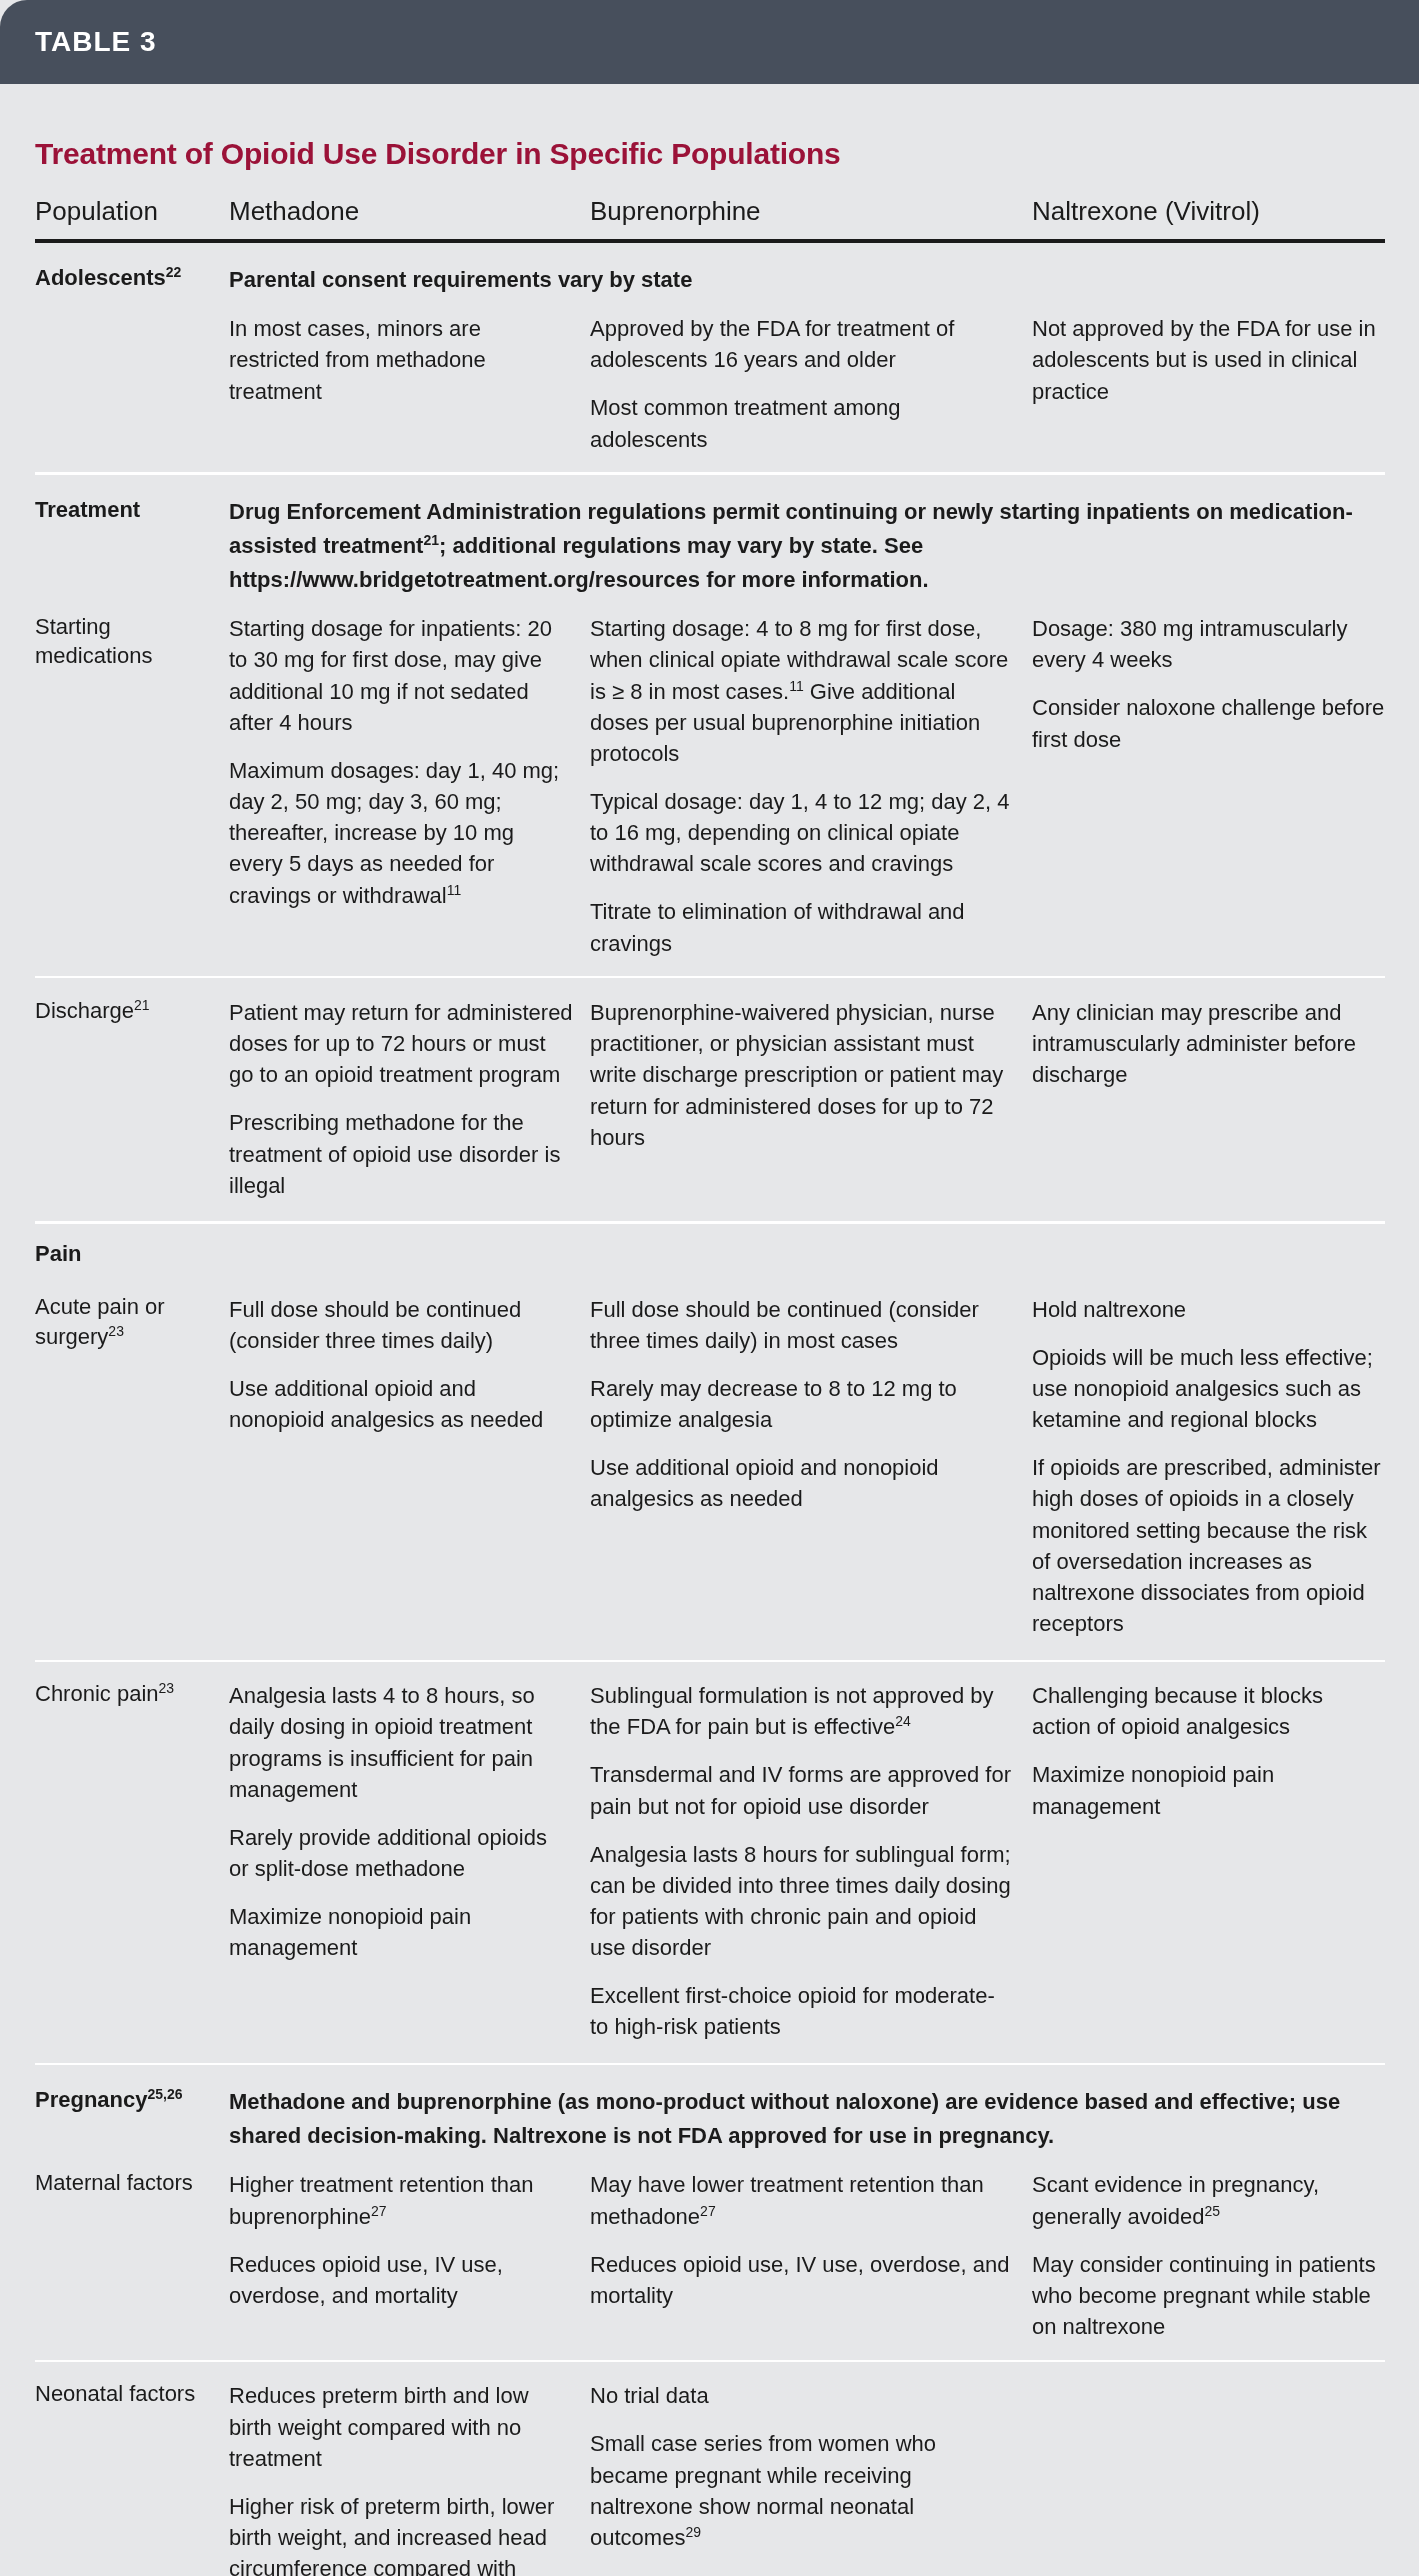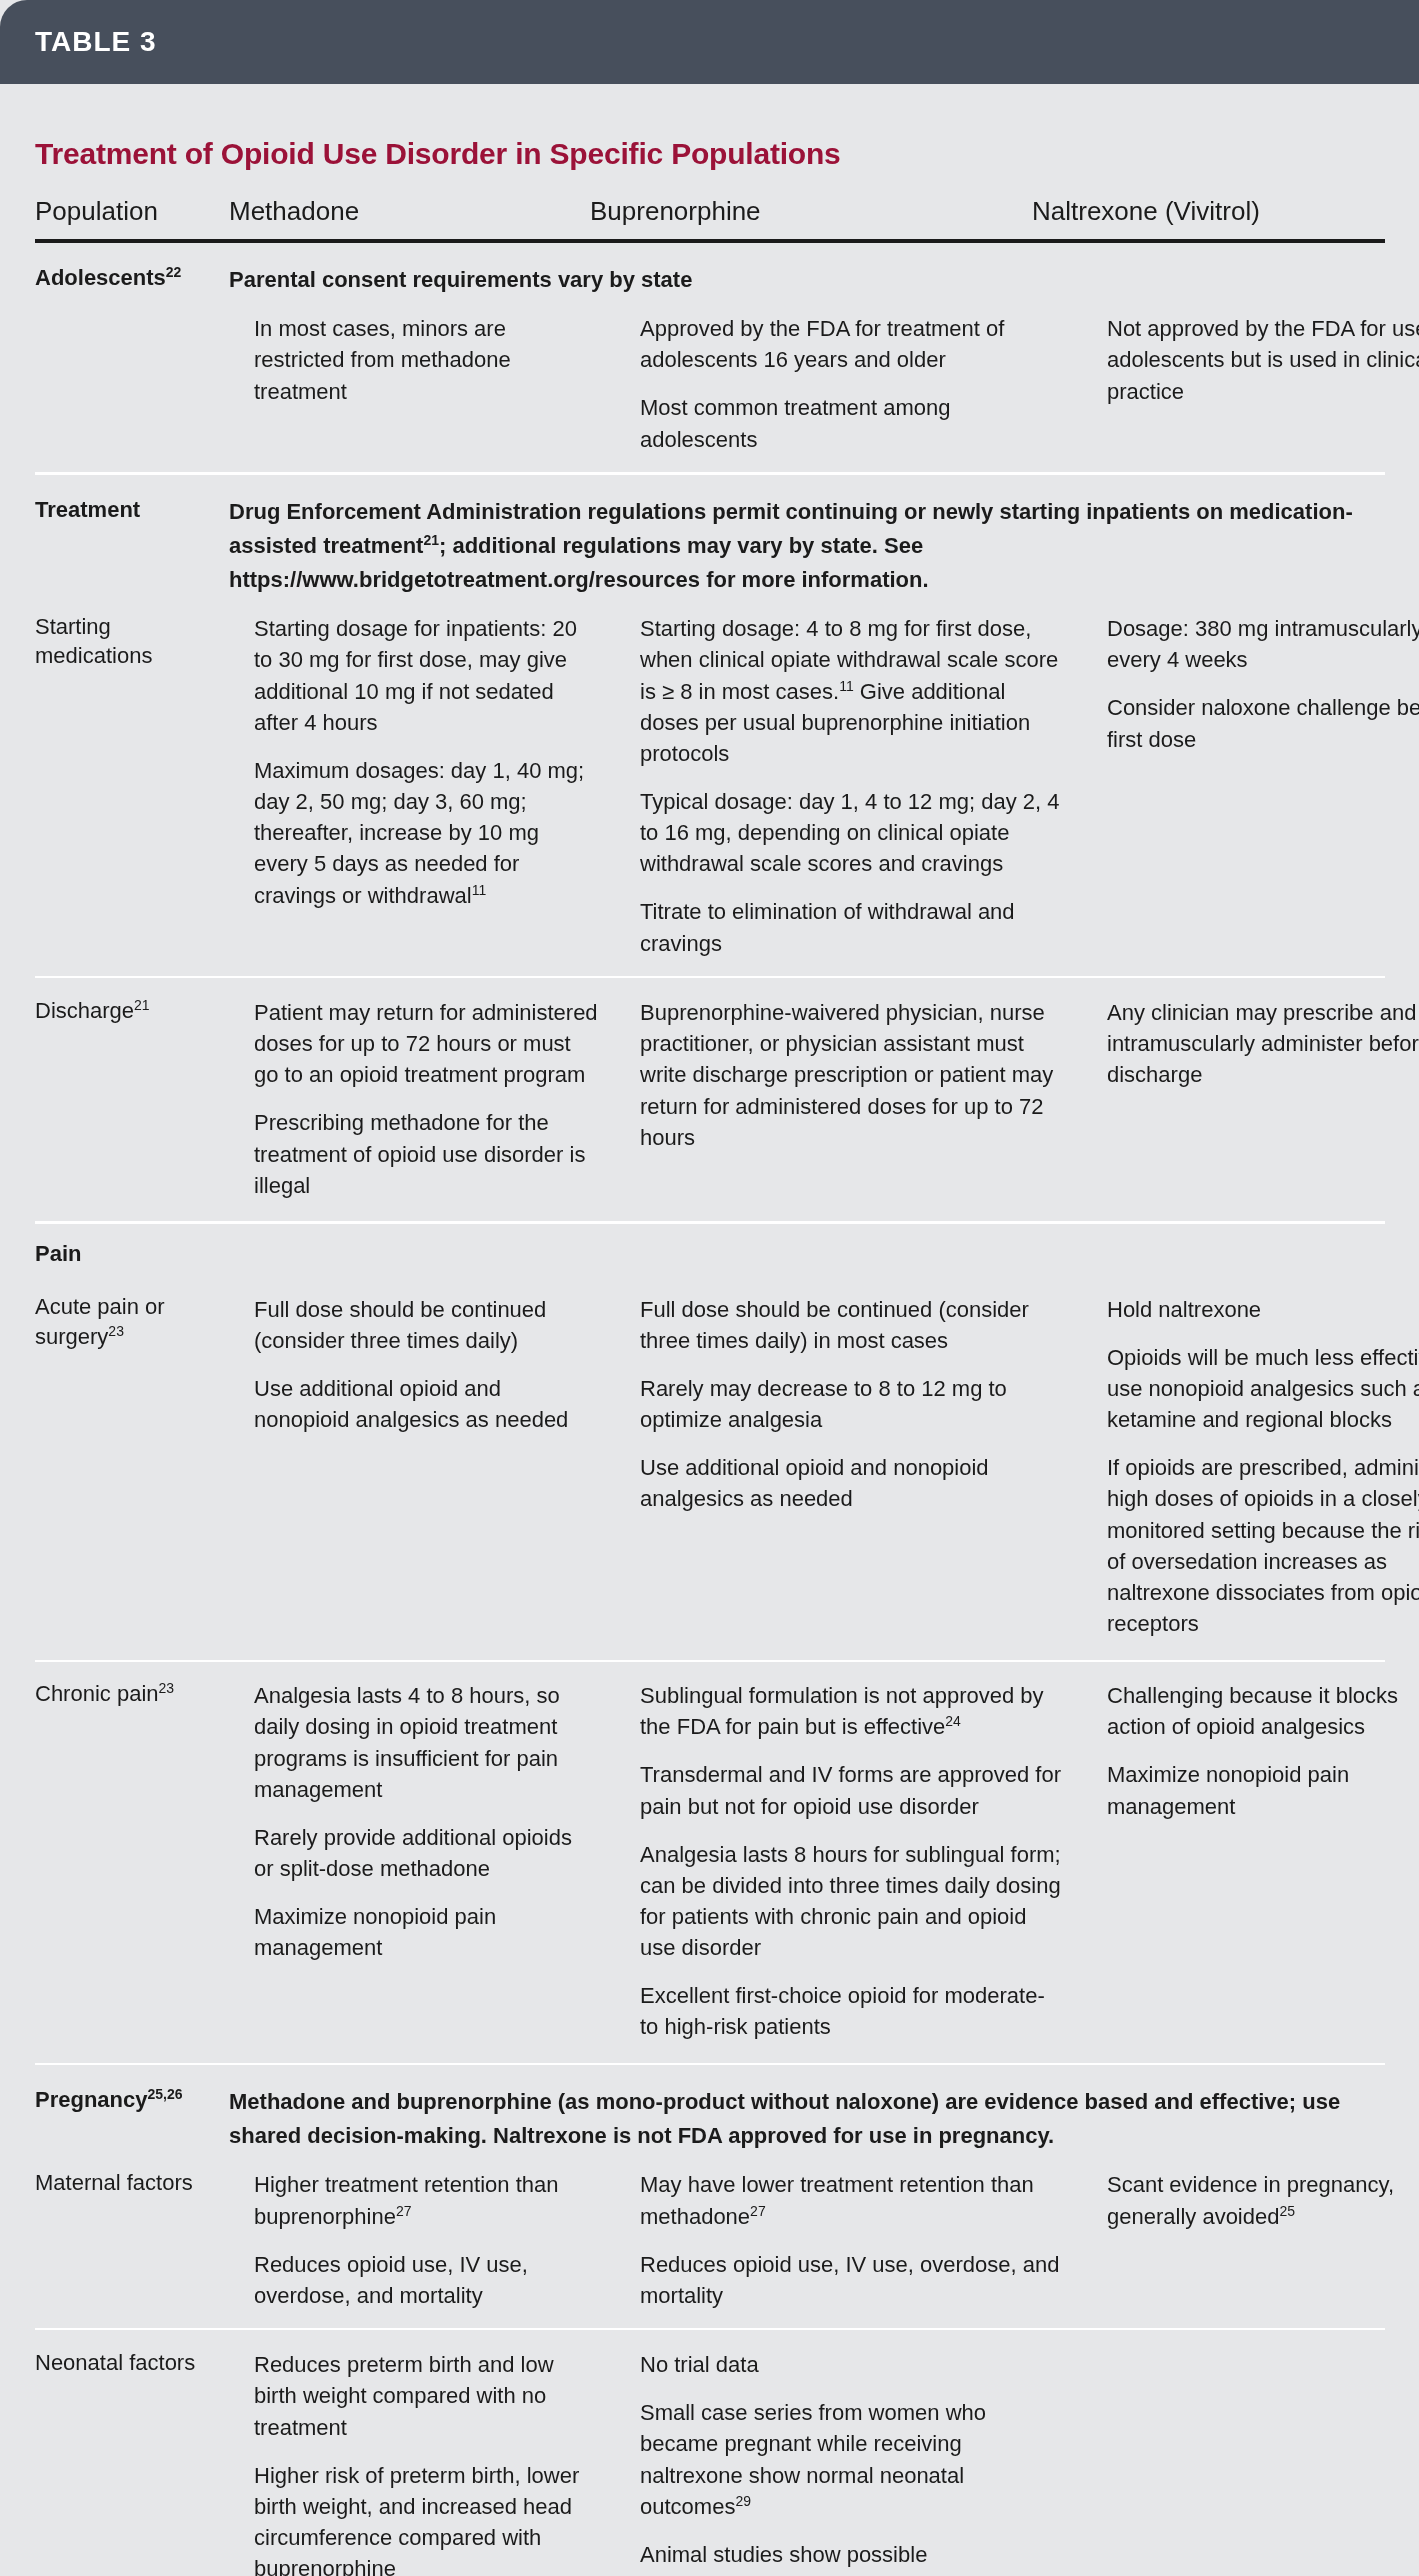--- a/index.html
+++ b/index.html
@@ -86,21 +86,21 @@
     font-weight: bold;
     line-height: 1.32;
   }
   .rowlabel.plain { font-weight: normal; }
   .banner {
     font-size: 22px;
     font-weight: bold;
     color: #1b1b1b;
     line-height: 1.55;
   }
-  .cellblock { padding-top: 1.3px; margin-left: 25px; }
+  .cellblock { padding-top: 1.3px; }
   .para {
     font-size: 22px;
     color: #1b1b1b;
     line-height: 1.42;
     margin-bottom: 16.7px;
   }
   .para:last-child { margin-bottom: 0; }
   sup { font-size: 14px; vertical-align: super; line-height: 0; }
 
   .sect-pad-top { padding-top: 20px; }
@@ -260,20 +260,21 @@
           <div class="c1 cellblock">
             <div class="para">Higher treatment retention than buprenorphine<sup>27</sup></div>
             <div class="para">Reduces opioid use, IV use, overdose, and mortality</div>
           </div>
           <div class="c2 cellblock">
             <div class="para">May have lower treatment retention than methadone<sup>27</sup></div>
             <div class="para">Reduces opioid use, IV use, overdose, and mortality</div>
           </div>
           <div class="c3 cellblock">
             <div class="para">Scant evidence in pregnancy, generally avoided<sup>25</sup></div>
+            <div class="para">May consider continuing in patients who become pregnant while stable on naltrexone</div>
           </div>
         </div>
       </div>
       <div class="rule-thin"></div>
       <div class="grid">
         <div class="row row-pad">
           <div class="c0 rowlabel plain">Neonatal factors</div>
           <div class="c1 cellblock">
             <div class="para">Reduces preterm birth and low birth weight compared with no treatment</div>
             <div class="para">Higher risk of preterm birth, lower birth weight, and increased head circumference compared with buprenorphine</div>

